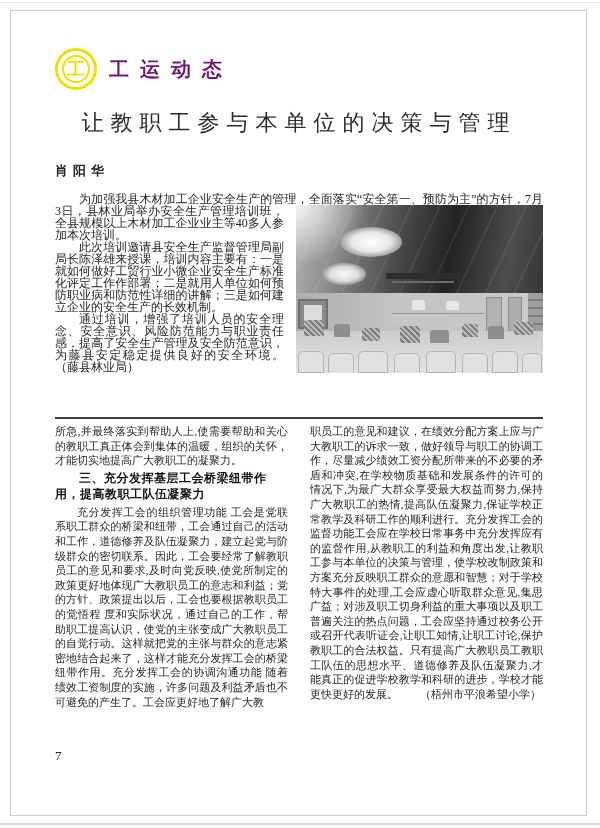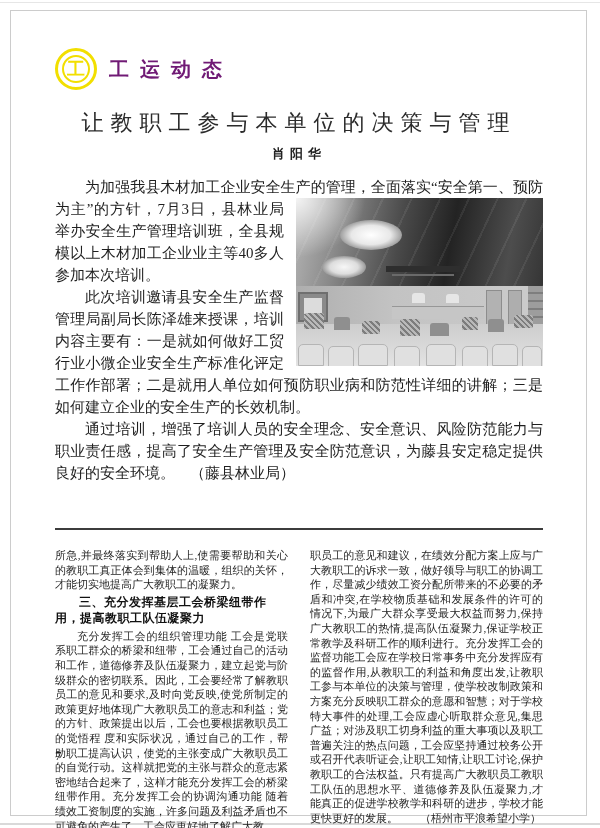--- a/index.html
+++ b/index.html
@@ -21,22 +21,22 @@
   .logo-inner { width:28px; height:28px; border-radius:50%; border:2px solid #f2df00;
           display:flex; align-items:center; justify-content:center; box-sizing:border-box; }
   .logo-glyph { color:#f2df00; font-weight:bold; font-size:18px; line-height:1;
           font-family:"Liberation Sans","DejaVu Sans",sans-serif; }
   .masthead-title { font-size:20px; font-weight:600; letter-spacing:11px; color:#701a75;
           font-family:"Liberation Serif","DejaVu Serif",serif; }
 
   
   .a1-title { margin-top:16px; text-align:center; font-size:22px; font-weight:500;
           letter-spacing:7px; color:#2b2b2b; }
-  .a1-author { margin-top:7px; text-align:center; font-size:13px; font-weight:600; letter-spacing:5px; }
-  .a1-body { margin-top:13px; font-size:15px; line-height:22px; text-align:justify; color:#1f1f1f; }
+  .a1-author { margin-top:24px; font-size:13px; font-weight:600; letter-spacing:5px; }
+  .a1-body { margin-top:13px; font-size:12px; line-height:12px; text-align:justify; color:#1f1f1f; }
   .a1-body p { margin:0; text-indent:2em; }
   .indent-none { text-indent:0 !important; }
 
   
   .photo { float:right; width:247px; height:168px; margin:0 0 8px 12px;
            position:relative; overflow:hidden; background:#d8d8d8; }
   .ph-ceiling { position:absolute; top:0; left:0; right:0; height:88px;
       background:
         repeating-linear-gradient(115deg, rgba(255,255,255,0.07) 0 2px, rgba(0,0,0,0) 2px 26px),
         linear-gradient(100deg,#b5b5b5 0%,#8a8a8a 18%,#4a4a4a 42%,#232323 62%,#4d4d4d 85%,#353535 100%); }
@@ -68,21 +68,21 @@
   .body-t { width:16px; height:13px; border-radius:3px 3px 0 0; background:#8f8f8f; margin-top:1px; }
   .body-light { background:#e6e6e6; }
   .body-check { background:repeating-linear-gradient(45deg,#b9b9b9 0 2px,#7d7d7d 2px 4px); }
   .chair { position:absolute; width:26px; height:22px; background:#e0e0e0;
       border:1px solid #b5b5b5; border-radius:5px 5px 0 0; box-sizing:border-box; }
 
   
   .divider { margin-top:44px; height:2px; background:#3c3c3c; }
   .continued { margin-top:7px; font-family:"Liberation Sans","DejaVu Sans",sans-serif;
       font-weight:bold; font-size:13.5px; color:#1a1a1a; }
-  .cols { margin-top:18px; display:flex; gap:22px;justify-content:space-between; }
+  .cols { margin-top:5px; display:flex; gap:22px;justify-content:space-between; }
   .col { width:237px; font-size:11px; line-height:14.6px; text-align:justify; color:#1f1f1f; }
   .col p { margin:0; }
   .col .p-indent { text-indent:2em; }
   .sec-heading { font-family:"Liberation Sans","DejaVu Sans",sans-serif; font-weight:bold;
       font-size:12px; line-height:16.5px; text-indent:2em; letter-spacing:0.5px;
       margin:2px 0 2px 0 !important; color:#111; text-align:left; }
 
   .page-number { position:absolute; left:55px; top:748px; font-size:13px; color:#222; }
 </style>
 </head>

